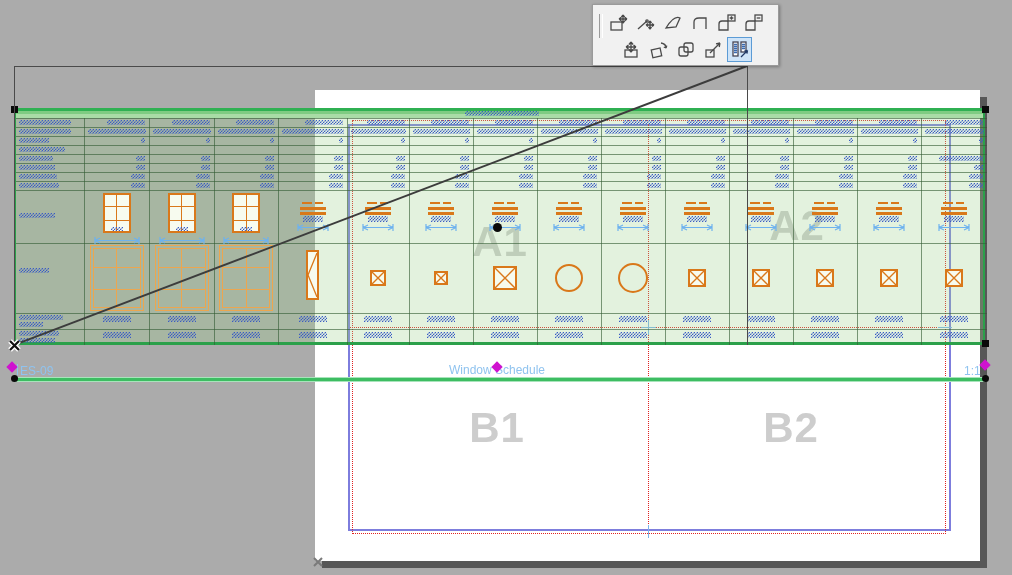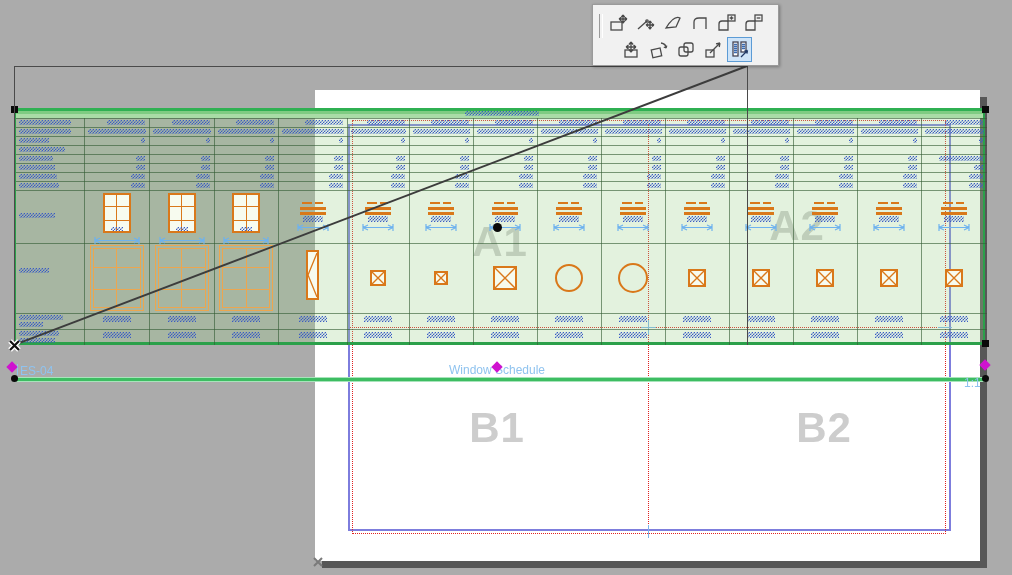--- a/index.html
+++ b/index.html
@@ -70,21 +70,21 @@
     <div id="red-rect" class="red-dot abs"></div>
     <div id="red-v" class="red-dot abs"></div>
     <div id="red-h" class="red-dot abs"></div>
     <div class="blue-tick" style="left:641px;top:327px;width:15px;height:1px"></div>
     <div class="blue-tick" style="left:648px;top:320px;width:1px;height:15px"></div>
     <div class="blue-tick" style="left:938px;top:327px;width:14px;height:1px"></div>
     <div class="blue-tick" style="left:648px;top:525px;width:1px;height:13px"></div>
     <div class="zone" style="left:500px;top:242px">A1</div>
     <div class="zone" style="left:797px;top:226px">A2</div>
     <div class="zone" style="left:497px;top:428px">B1</div>
-    <div class="zone" style="left:824px;top:428px">B2</div>
+    <div class="zone" style="left:791px;top:428px">B2</div>
     <svg class="abs" style="left:312px;top:556px" width="12" height="12">
       <path d="M2 2 L10 10 M10 2 L2 10" stroke="#7a7a7a" stroke-width="2" fill="none"></path>
     </svg>
   </div>
 
   <div id="drawing">
     <div id="band"></div>
     <div id="sched-content">
         <div class="gk" style="left: 448.5px; top: 3px; width: 74px; height: 5px;"></div>
         <div class="gline" style="left: 0px; top: 10px; width: 971px; height: 1px;"></div>
@@ -420,23 +420,23 @@
           <path d="M1 1 L15 15 M15 1 L1 15" stroke="#d9781a" stroke-width="1.4" fill="none"></path>
         </svg>
         <div class="gk" style="left: 924px; top: 208px; width: 28px; height: 6px;"></div>
         <div class="gk" style="left: 924px; top: 224px; width: 28px; height: 6px;"></div>
       </div>
   </div>
 
   <div id="title-layer">
     <div id="title-line"></div>
     <div class="blue-tick" style="left:17px;top:364px;width:1px;height:11px;background:#8fc3ef"></div>
-    <div class="title-text" style="left:20px;top:364px">ES-04</div>
+    <div class="title-text" style="left:20px;top:364px">ES-09</div>
     <div class="title-text" style="left:497px;top:363px;transform:translateX(-50%)">Window Schedule</div>
-    <div class="title-text" style="left:964px;top:376px">1:1</div>
+    <div class="title-text" style="left:964px;top:364px">1:1</div>
     <div class="handle-rd" style="left:11px;top:375px"></div>
     <div class="handle-rd" style="left:982px;top:375px"></div>
     <div class="hotspot" style="left:8px;top:363px"></div>
     <div class="hotspot" style="left:493px;top:363px"></div>
     <div class="hotspot" style="left:981px;top:361px"></div>
   </div>
 
   <div class="handle-sq" style="left:11px;top:106px"></div>
   <div class="handle-sq" style="left:982px;top:106px"></div>
   <div class="handle-sq" style="left:982px;top:340px"></div>

